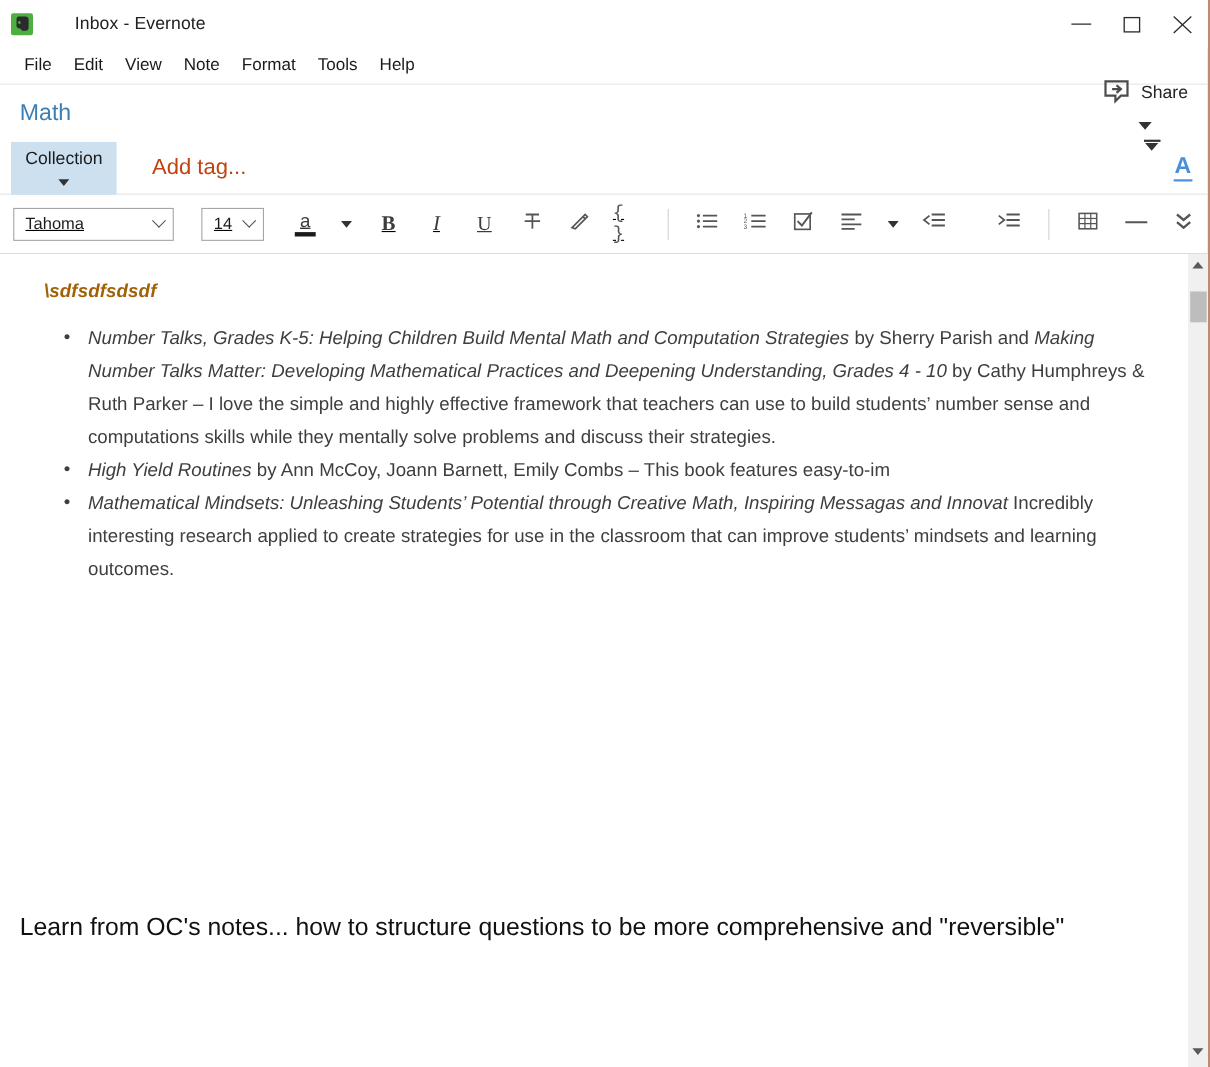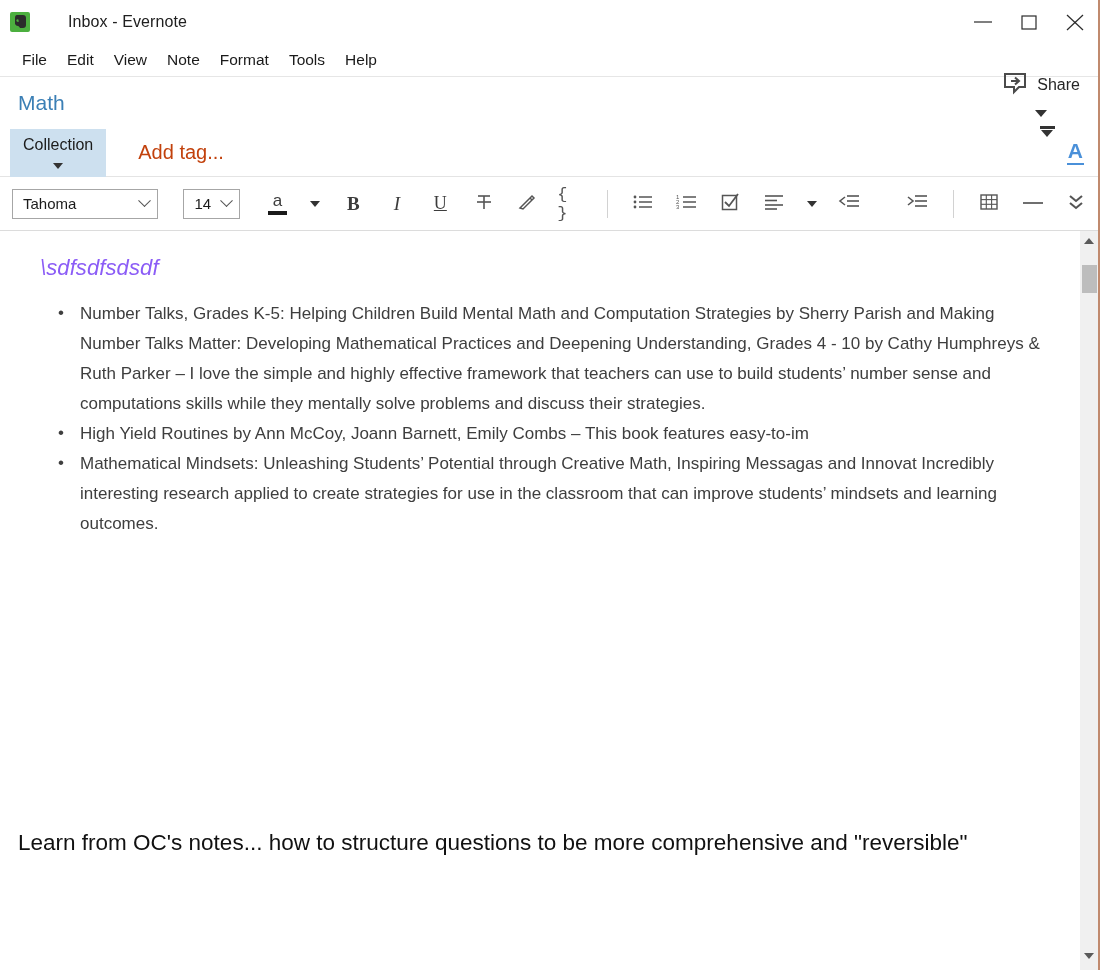--- a/index.html
+++ b/index.html
@@ -91,20 +91,21 @@
     margin-left: auto; font-size: 21px; color: #4a90d9;
     border-bottom: 2px solid #4a90d9; line-height: 1.05;
     font-weight: 600; padding: 0 1px;
   }
 
   
   .toolbar {
     height: 54px; display: flex; align-items: center;
     padding: 0 8px 0 8px; flex: 0 0 54px; gap: 16px;
     border-bottom: 1px solid #dcdcdc;
+    text-decoration: underline;
   }
   .select-box {
     height: 30px; border: 1px solid #a6a6a6; background: #fff;
     display: flex; align-items: center; padding: 0 8px 0 10px;
     font-size: 15px; color: #1b1b1b; position: relative;
   }
   .select-font { width: 222px; margin-left: 4px; }
   .select-size { width: 78px; margin-left: 9px; }
   .select-box .val { flex: 1; white-space: nowrap; overflow: hidden; }
   .chev {
@@ -127,35 +128,35 @@
   .glyph-a-color .letter { font-size: 17px; color: #3c3c3c; line-height: 1; }
   .glyph-a-color .swatch { width: 19px; height: 4px; background: #1a1a1a; }
 
   
   .editor-wrap { flex: 1; display: flex; min-height: 0; }
   .editor {
     flex: 1; overflow: hidden; position: relative;
     padding: 18px 30px 0 18px; background: #fff;
   }
   .note-line-1 {
-    font-style: italic; font-size: 22px; color: #8b5cf6;
-    margin: 6px 0 18px 22px; letter-spacing: .1px;
+    font-style: italic; font-size: 17px; color: #a16207;
+    margin: 6px 0 18px 22px; letter-spacing: .1px; font-weight: bold;
   }
   ul.note-list {
     margin: 0 0 0 40px; padding: 0; list-style: none;
   }
   ul.note-list > li {
     position: relative; font-size: 17px; line-height: 30px;
     color: #3e3e3e; padding-left: 22px; margin-bottom: 0px;
   }
   ul.note-list > li::before {
     content: "•"; position: absolute; left: 0; top: -1px;
     font-size: 17px; color: #3e3e3e;
   }
-  .it { }
+  .it { font-style: italic; }
   .bottom-para {
     position: absolute; left: 18px; right: 40px; top: 592px;
     font-size: 22.5px; line-height: 39px; color: #111;
   }
 
   
   .scrollbar {
     width: 18px; background: #f0f0f0; flex: 0 0 18px;
     display: flex; flex-direction: column; align-items: center;
     position: relative;

